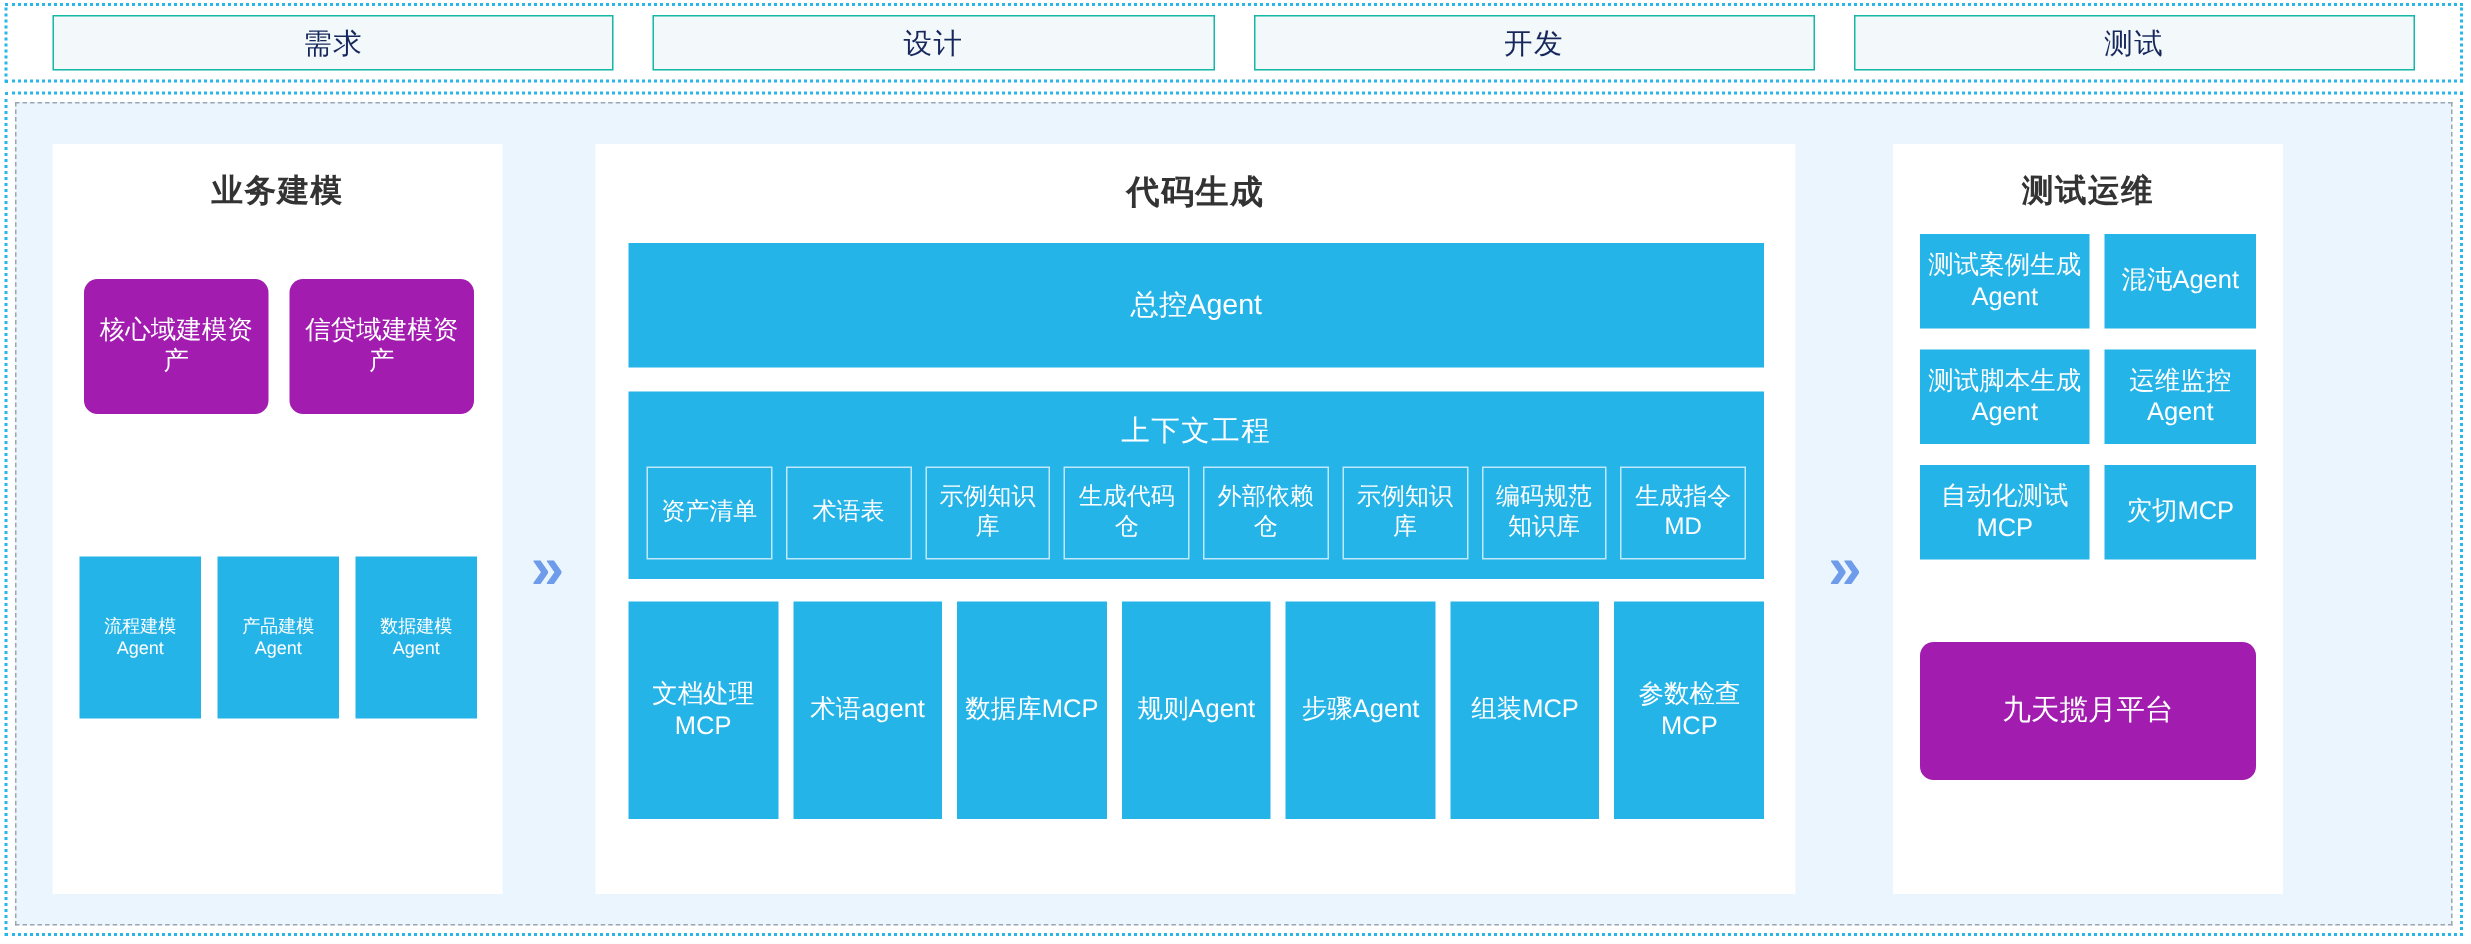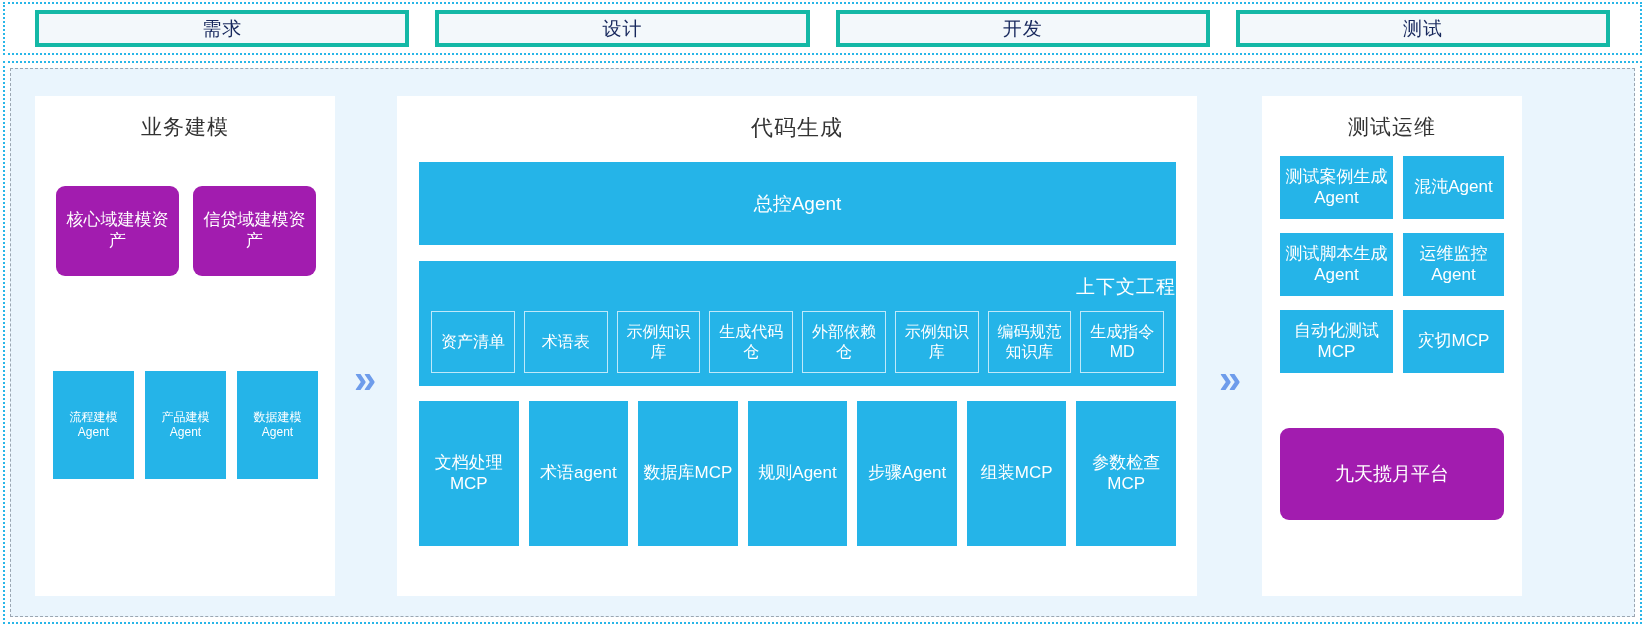--- a/index.html
+++ b/index.html
@@ -33,21 +33,21 @@
     align-items: center;
     justify-content: space-between;
     padding: 0 30px;
     background: #ffffff;
   }
   .phase-box {
     flex: 1 1 0;
     margin: 0 26px 0 0;
     height: 37px;
     background: #f3f8fb;
-    border: 4px solid #14b8a6;
+    border: 1px solid #14b8a6;
     box-sizing: border-box;
     display: flex;
     align-items: center;
     justify-content: center;
     font-size: 19px;
     color: #16275c;
     letter-spacing: 1px;
   }
   .phase-box:last-child { margin-right: 0; }
 
@@ -75,21 +75,21 @@
 
   
   .panel {
     position: absolute;
     background: #ffffff;
     box-sizing: border-box;
   }
   .panel-title {
     text-align: center;
     font-size: 21px;
-    font-weight: normal;
+    font-weight: bold;
     color: #333333;
     letter-spacing: 1px;
   }
 
   
   #panel-left  { left: 24px;   top: 27px; width: 300px; height: 500px; }
   #panel-mid   { left: 386px;  top: 27px; width: 800px; height: 500px; }
   #panel-right { left: 1251px; top: 27px; width: 260px; height: 500px; }
   #panel-left  .panel-title { margin-top: 17px; }
   #panel-mid   .panel-title { margin-top: 17px; font-size: 22px; }
@@ -173,21 +173,21 @@
   .ctx-block {
     position: absolute;
     left: 22px;
     top: 165px;
     width: 757px;
     height: 125px;
     background: #25b4e8;
     box-sizing: border-box;
   }
   .ctx-title {
-    text-align: right;
+    text-align: center;
     color: #ffffff;
     font-size: 19px;
     padding-top: 13px;
     letter-spacing: 1px;
   }
   .ctx-items {
     position: absolute;
     left: 12px;
     top: 50px;
     right: 12px;

